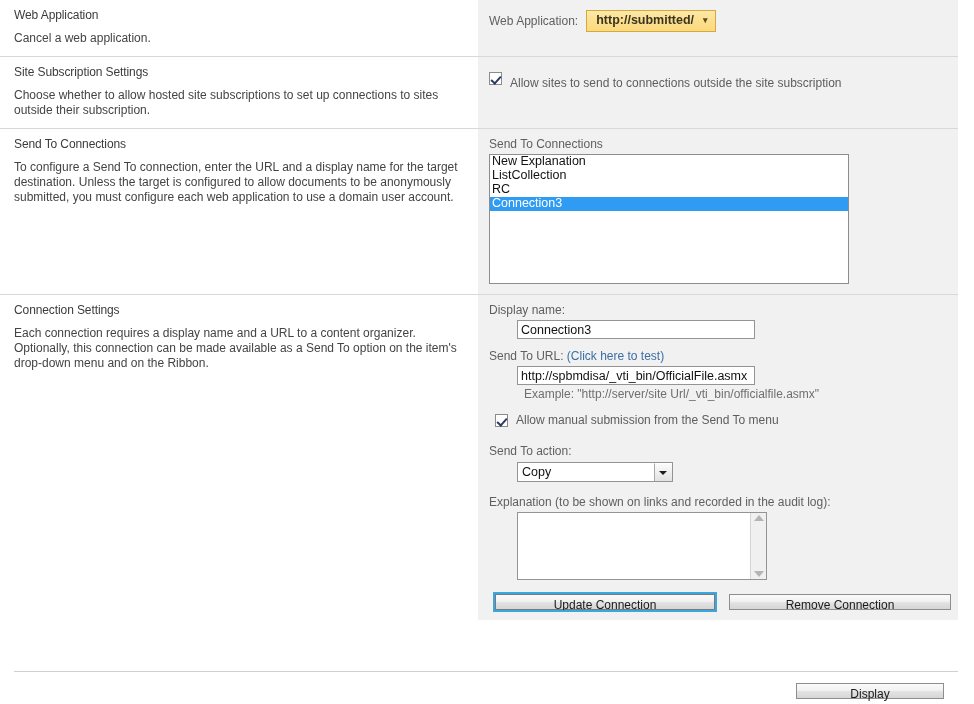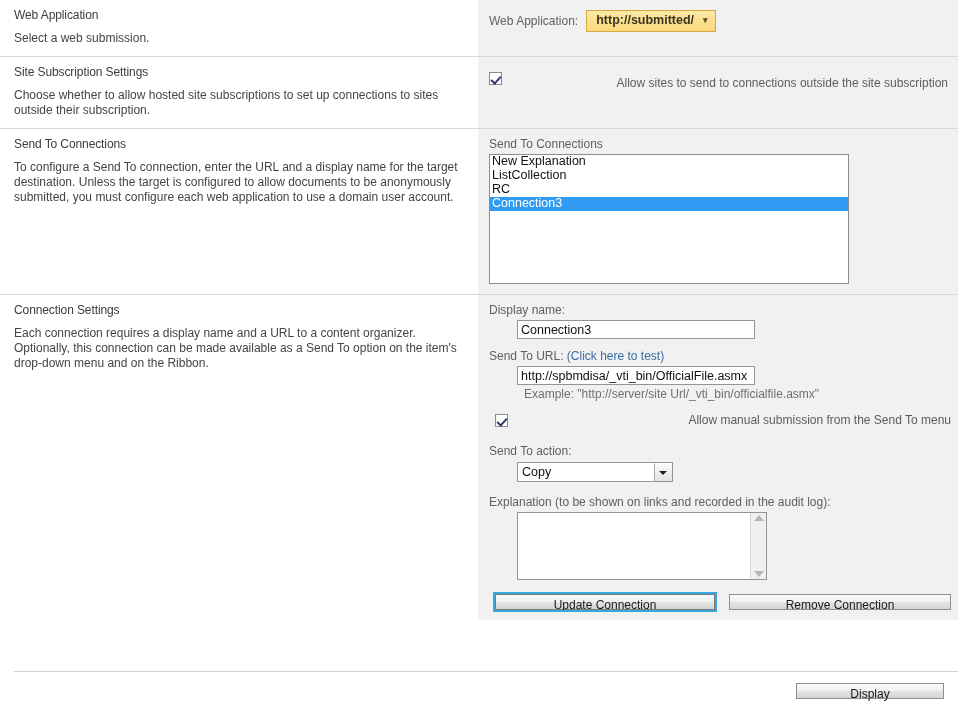--- a/index.html
+++ b/index.html
@@ -98,21 +98,20 @@
     font-size: 9px;
     color: #5d4c1f;
     line-height: 1;
   }
 
   
   .cb-row {
     display: flex;
     align-items: flex-start;
     margin-top: 6px;
-    justify-content: space-between;
   }
   .cbox {
     width: 13px;
     height: 13px;
     flex: 0 0 13px;
     border: 1px solid #8a8a8a;
     background: #ffffff;
     position: relative;
     box-sizing: border-box;
     cursor: pointer;
@@ -338,21 +337,21 @@
   }
 </style>
 </head>
 <body>
 
 <div class="page">
 
   <div class="section first">
     <div class="col-left">
       <div class="sec-title">Web Application</div>
-      <div class="sec-desc">Select a web submission.</div>
+      <div class="sec-desc">Cancel a web application.</div>
     </div>
     <div class="col-right">
       <div class="wa-row">
         <span class="wa-label">Web Application:</span>
         <span class="wa-picker">
           <span>http://submitted/</span>
           <span class="caret">▾</span>
         </span>
       </div>
     </div>

